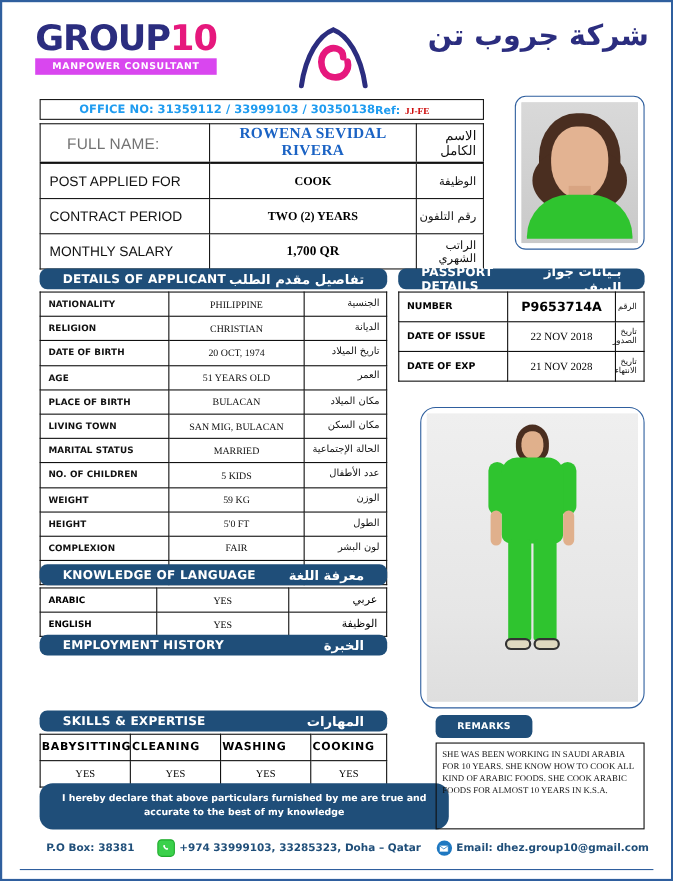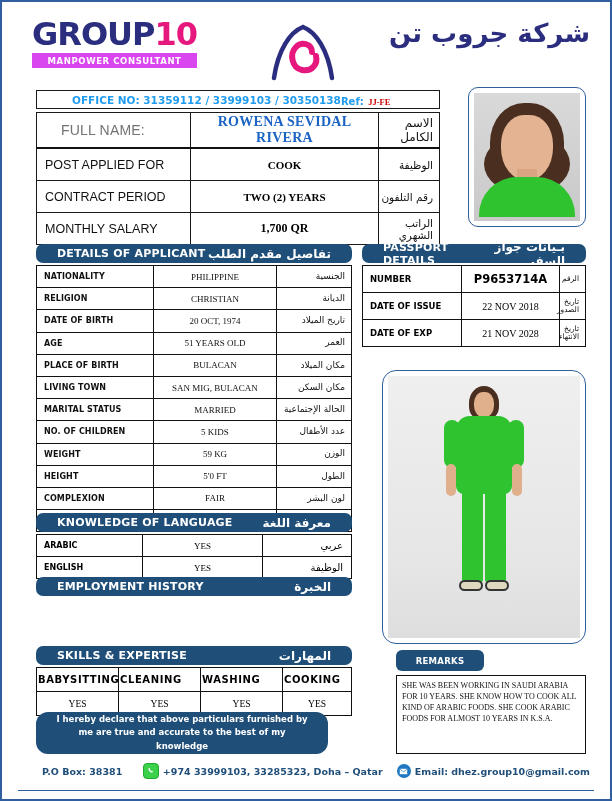--- a/index.html
+++ b/index.html
@@ -147,21 +147,21 @@
   .emp-hl{background:#a8d8f5;}
   .emp-ar{text-align:right;padding-right:8px;direction:rtl;font-size:8.5px;font-family:"DejaVu Sans", sans-serif;}
 
   
   .sk td{height:21px;}
   .sk-h{text-align:left;font-size:10px;font-weight:bold;font-family:"DejaVu Sans", sans-serif;letter-spacing:.6px;}
   .sk-v{text-align:center;font-size:9.5px;font-family:"Liberation Serif", serif;}
 
   
   .declare{
-    position:absolute;left:34px;top:710px;width:292px;height:42px;
+    position:absolute;left:34px;top:710px;width:372px;height:42px;
     background:#1f4e79;border-radius:12px;color:#fff;
     display:flex;align-items:center;justify-content:center;text-align:center;
     font-size:8.5px;font-weight:bold;line-height:1.55;padding:0 16px;
     box-sizing:border-box;font-family:"DejaVu Sans", sans-serif;
   }
 
   
   .photo-full{
     position:absolute;left:380px;top:368px;width:204px;height:274px;
     border:1.5px solid #2f5f9e;border-radius:14px;box-sizing:border-box;

